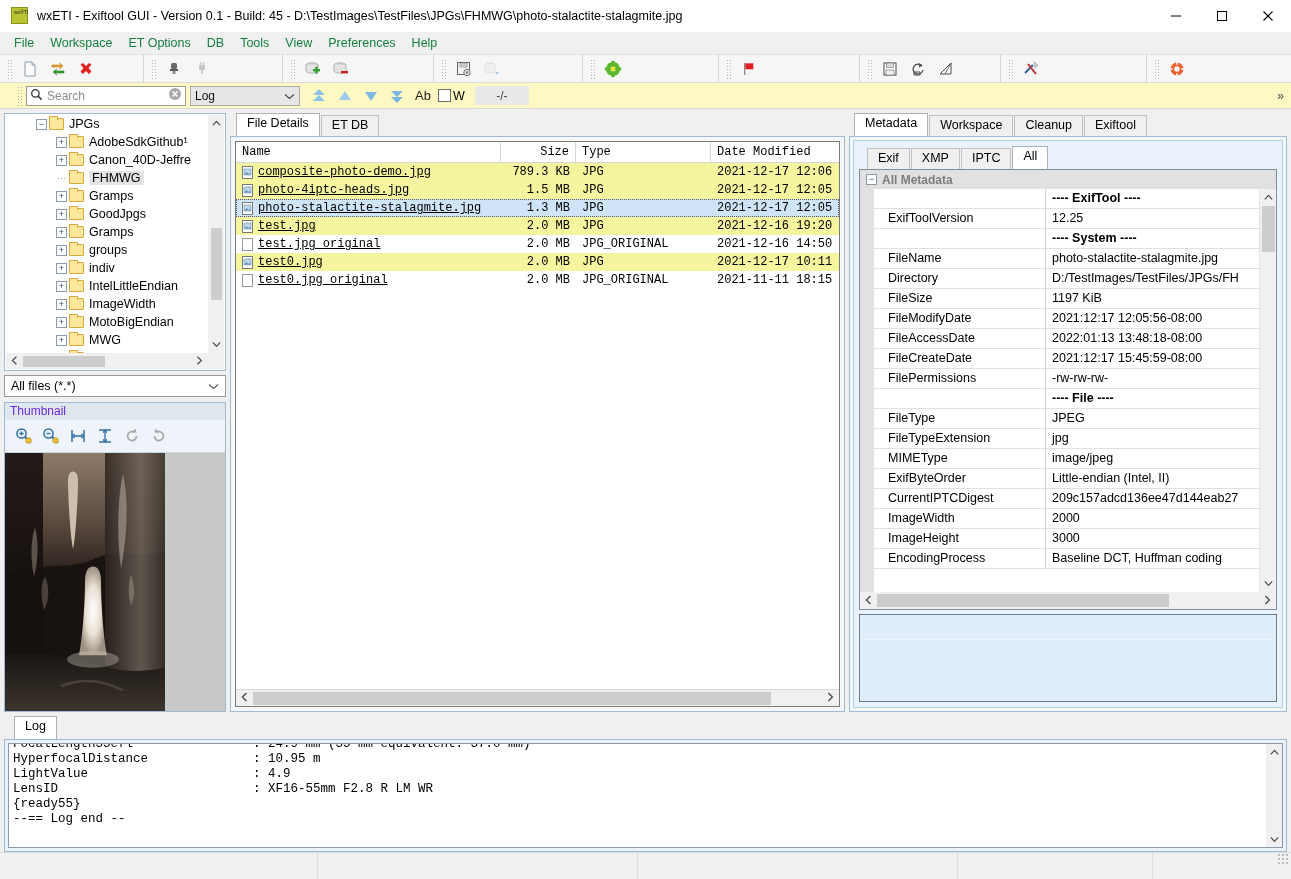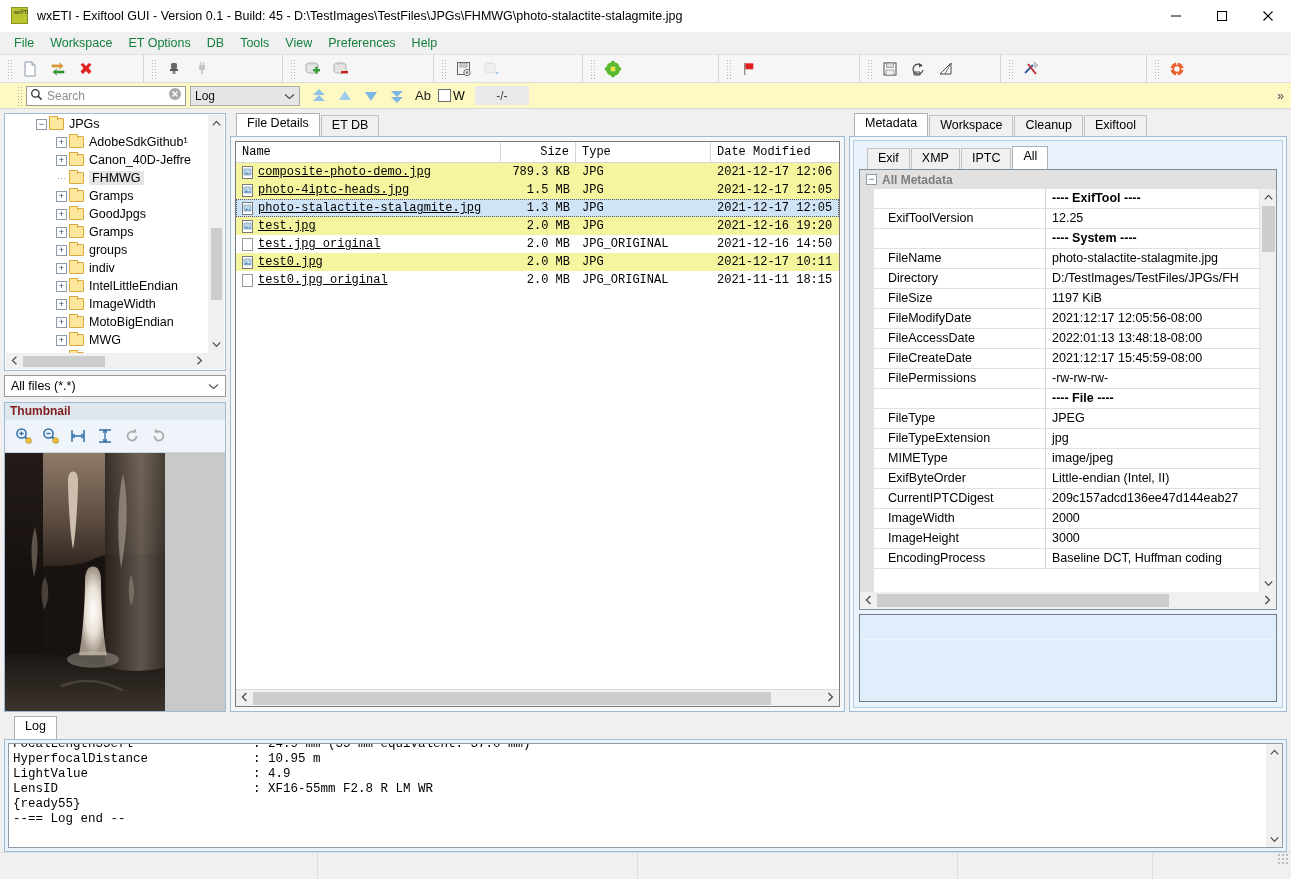--- a/index.html
+++ b/index.html
@@ -141,21 +141,21 @@
   .filter-combo {
     margin-top: 4px; height: 22px; background: #fff; border: 1px solid #9a9a9a;
     display: flex; align-items: center; padding: 0 6px; font-size: 12.5px; flex: 0 0 22px;
   }
   .filter-combo .cb-label { flex: 1; }
 
   .thumb-panel {
     margin-top: 5px; flex: 1; border: 1px solid #9fbcd6; background: #e9eef3;
     display: flex; flex-direction: column; min-height: 0; overflow: hidden;
   }
-  .thumb-title { height: 17px; background: #dfe7ee; font-size: 12px; padding: 1px 5px; color: #7f1d1d; flex: 0 0 17px; font-weight: bold;}
+  .thumb-title { height: 17px; background: #dfe7ee; font-size: 12px; padding: 1px 5px; color: #6d28d9; flex: 0 0 17px;}
   .thumb-tools {
     height: 33px; background: #eef4fa; display: flex; align-items: center; gap: 5px;
     padding-left: 8px; border-bottom: 1px solid #c8d6e2; flex: 0 0 33px;
   }
   .thumb-tools .tt { width: 22px; height: 22px; display:flex; align-items:center; justify-content:center; }
   .thumb-img { flex: 1; background: #c9c9c9; position: relative; overflow: hidden; }
   .cave { position: absolute; left: 0; top: 0; width: 160px; height: 100%; overflow: hidden; background:#1b1614; }
 
   
   .center-col { flex: 1; display: flex; flex-direction: column; min-width: 0; }

